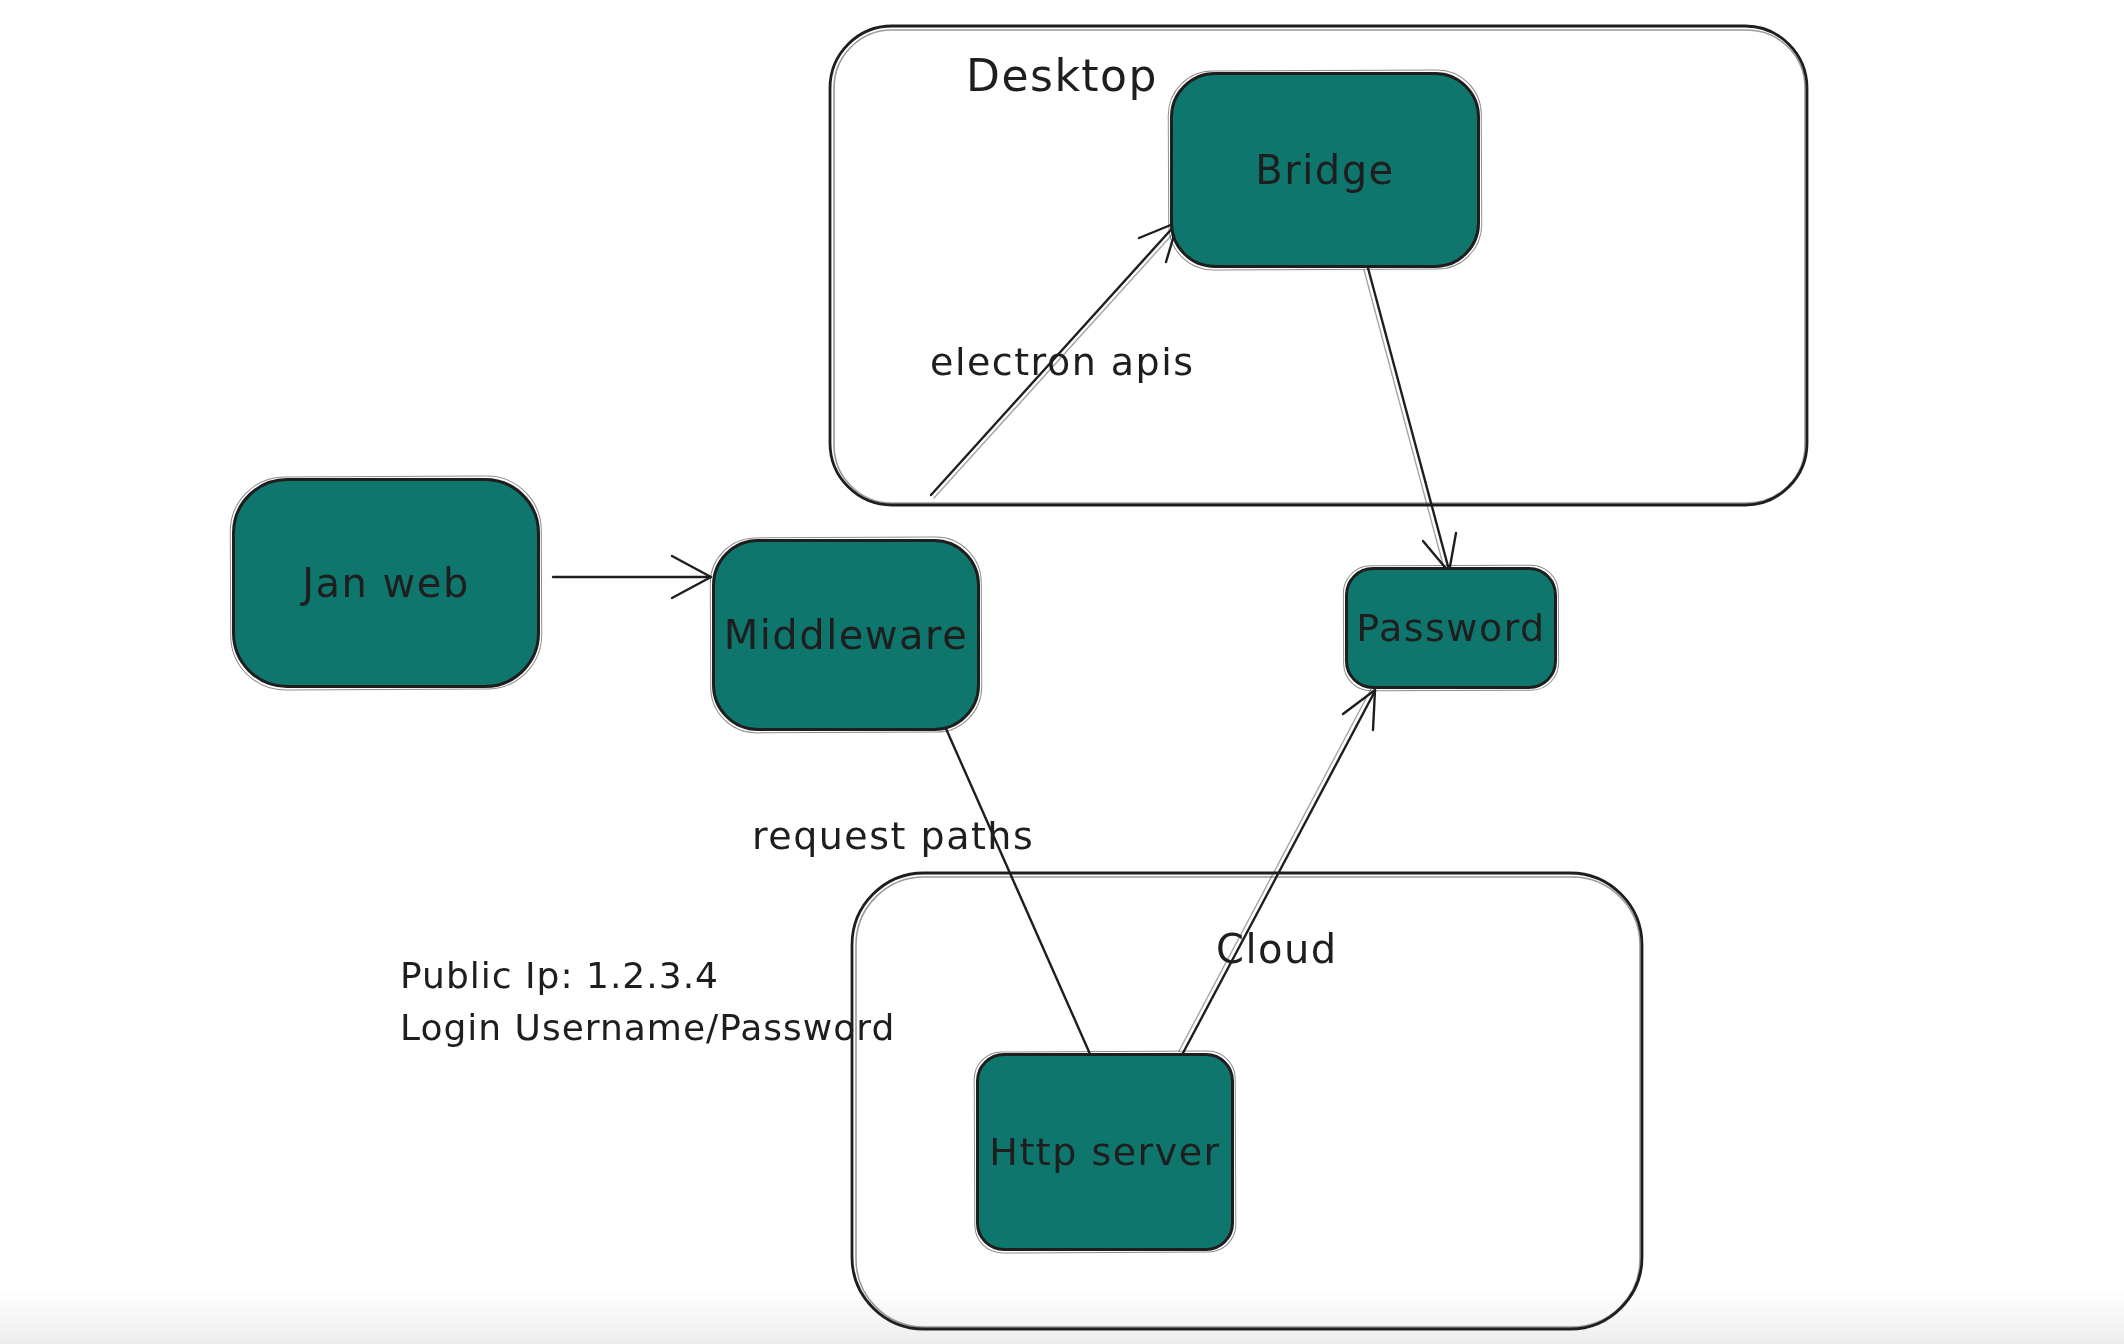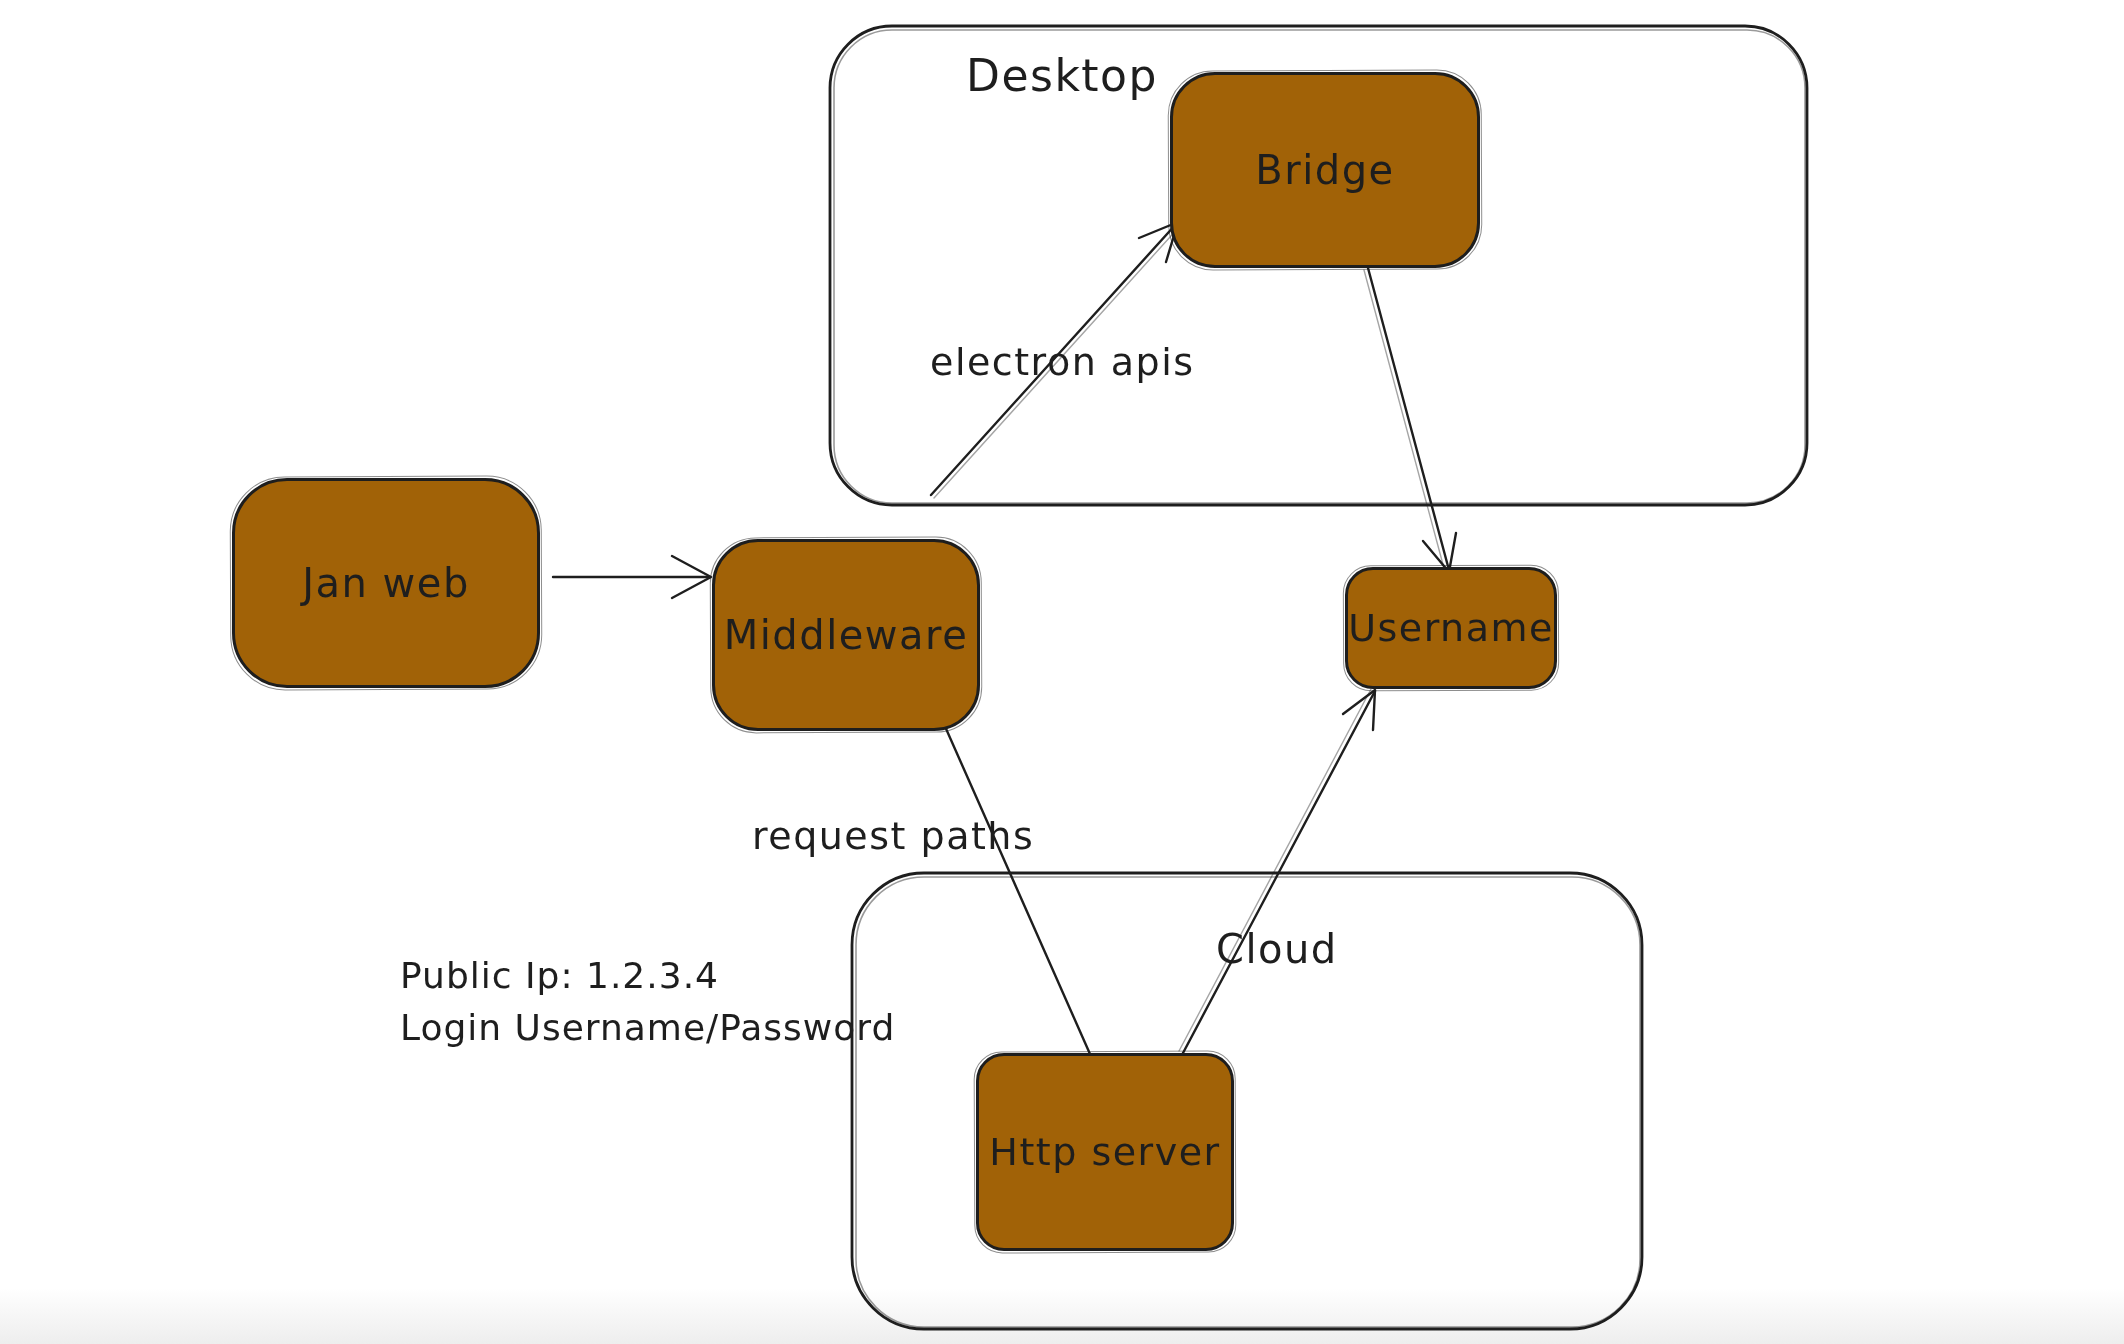--- a/index.html
+++ b/index.html
@@ -12,21 +12,21 @@
     color:#1e1e1e;
   }
   .wires{position:absolute;left:0;top:0;}
   .shape{fill:none;stroke:#1e1e1e;stroke-width:2.8;stroke-linecap:round;stroke-linejoin:round;}
   .shape.ghost{stroke-width:1.6;opacity:.45;}
   .edge{fill:none;stroke:#1e1e1e;stroke-width:2.4;stroke-linecap:round;stroke-linejoin:round;}
   .edge.ghost{stroke-width:1.4;opacity:.4;}
 
   .node{
     position:absolute;
-    background:#a16207;
+    background:#0f766e;
     border:3px solid #1e1e1e;
     display:flex;align-items:center;justify-content:center;
     box-sizing:border-box;
   }
   .node::before{
     content:"";
     position:absolute;inset:-5px;
     border:1.6px solid rgba(30,30,30,.5);
     border-radius:inherit;
     transform:rotate(-.25deg);
@@ -114,21 +114,21 @@
 
   <div class="node node-middleware">
     <span class="node-label">Middleware</span>
   </div>
 
   <div class="node node-bridge">
     <span class="node-label">Bridge</span>
   </div>
 
   <div class="node node-plugins">
-    <span class="node-label">Username</span>
+    <span class="node-label">Password</span>
   </div>
 
   <div class="node node-httpserver">
     <span class="node-label">Http server</span>
   </div>
 
   <div class="floating-label label-desktop">Desktop</div>
 
   <div class="floating-label label-cloud">Cloud</div>
 

